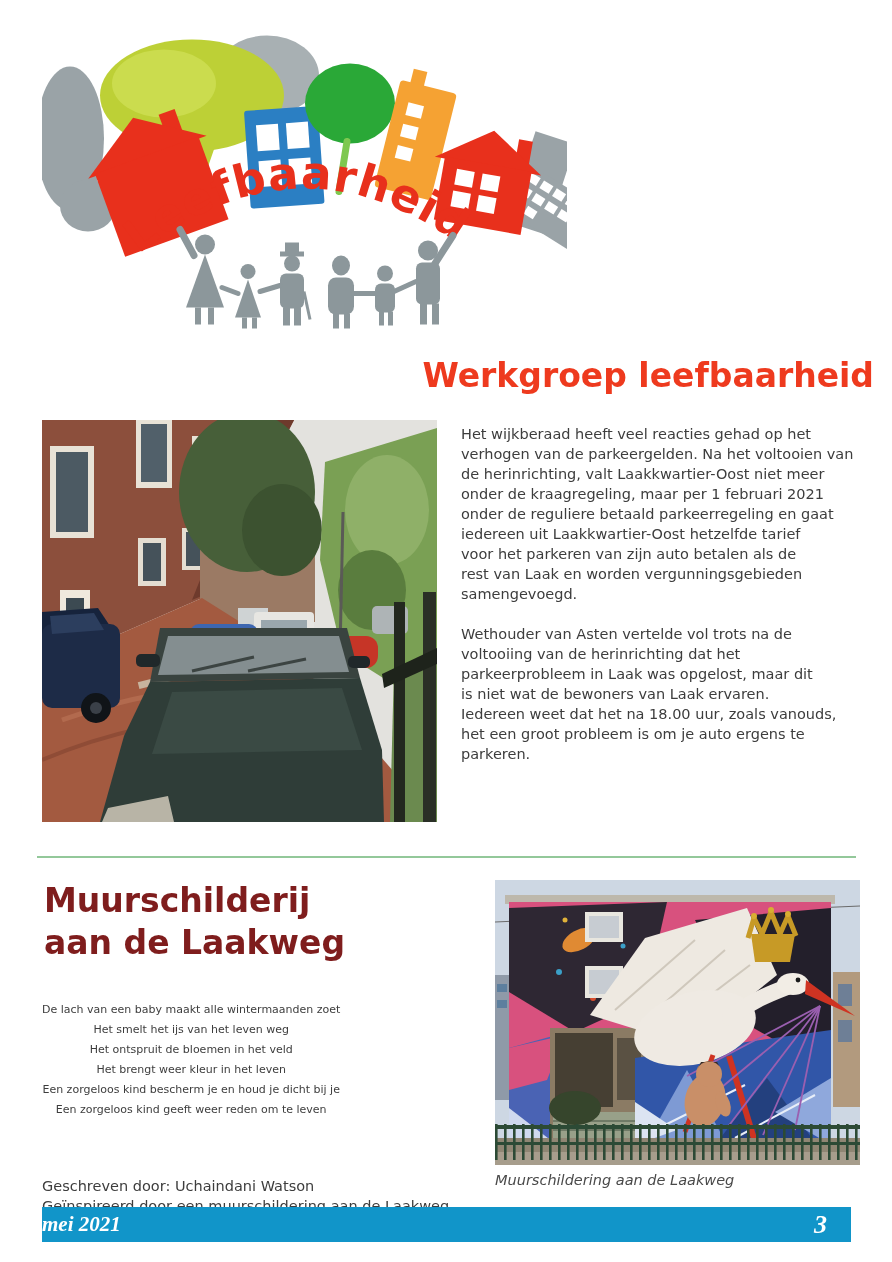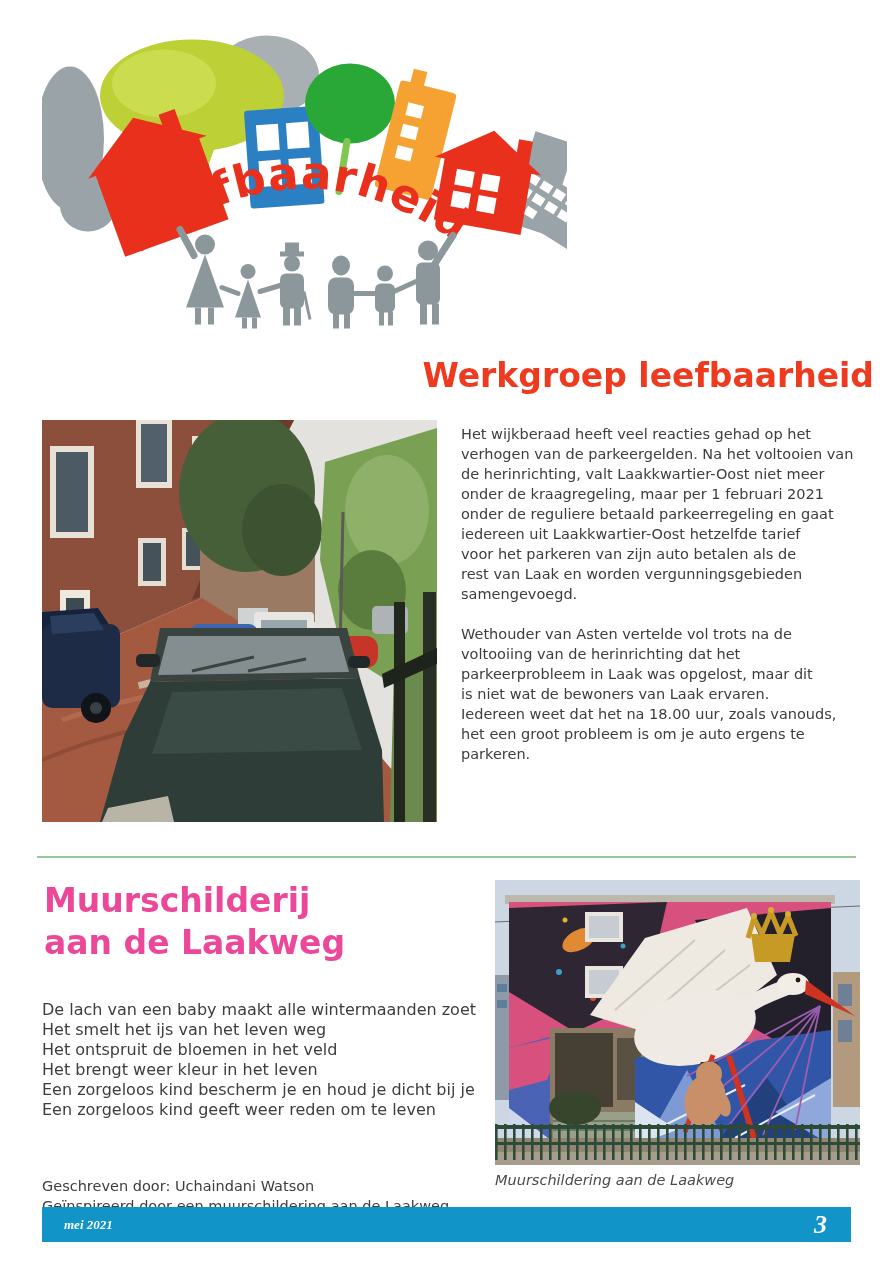--- a/index.html
+++ b/index.html
@@ -11,35 +11,35 @@
   .h1{
     position:absolute;left:44px;top:356px;width:830px;
     font-size:33px;font-weight:bold;color:#ee3a1e;letter-spacing:0px;text-align:right;
   }
   .street-photo{position:absolute;left:42px;top:420px;width:395px;height:402px;}
   .col-right{position:absolute;left:461px;top:424px;width:428px;}
   .para{white-space:pre;font-size:14.5px;line-height:20px;margin:0 0 20px 0;}
   .divider{position:absolute;left:37px;top:856px;width:819px;height:2px;background:#93c89a;}
   .h2{
     position:absolute;left:44px;top:880px;width:440px;
-    font-size:33px;font-weight:bold;color:#ec4899;line-height:42px;white-space:pre;
-  }
-  .poem{position:absolute;left:42px;top:1000px;white-space:pre;font-size:16px;line-height:20px;}
+    font-size:33px;font-weight:bold;color:#7f1d1d;line-height:42px;white-space:pre;
+  }
+  .poem{position:absolute;left:42px;top:1000px;white-space:pre;font-size:11px;line-height:20px;text-align:center;}
   .credits{position:absolute;left:42px;top:1136px;white-space:pre;font-size:14.5px;line-height:20px;margin-top:40px;}
   .mural-photo{position:absolute;left:495px;top:880px;width:365px;height:285px;}
   .caption{
     position:absolute;left:495px;top:1172px;width:370px;
     font-size:14.5px;font-style:italic;color:#4a4a4a;
   }
   .footer-bar{
     position:absolute;left:42px;top:1207px;width:809px;height:35px;background:#1195c9;
     display:flex;align-items:center;justify-content:space-between;
     font-family:"Liberation Serif","DejaVu Serif",serif;color:#ffffff;
   }
-  .footer-date{font-size:13px;font-weight:bold;font-style:italic;padding-left:22px;}
+  .footer-date{font-size:21px;font-weight:bold;font-style:italic;}
   .footer-page{font-size:26px;font-weight:bold;font-style:italic;padding-right:24px;}
 </style>
 </head>
 <body>
 
 <div class="page">
 
   <svg class="logo" viewBox="0 0 525 305" aria-hidden="true">
 
     <g fill="#9aa3a7">

